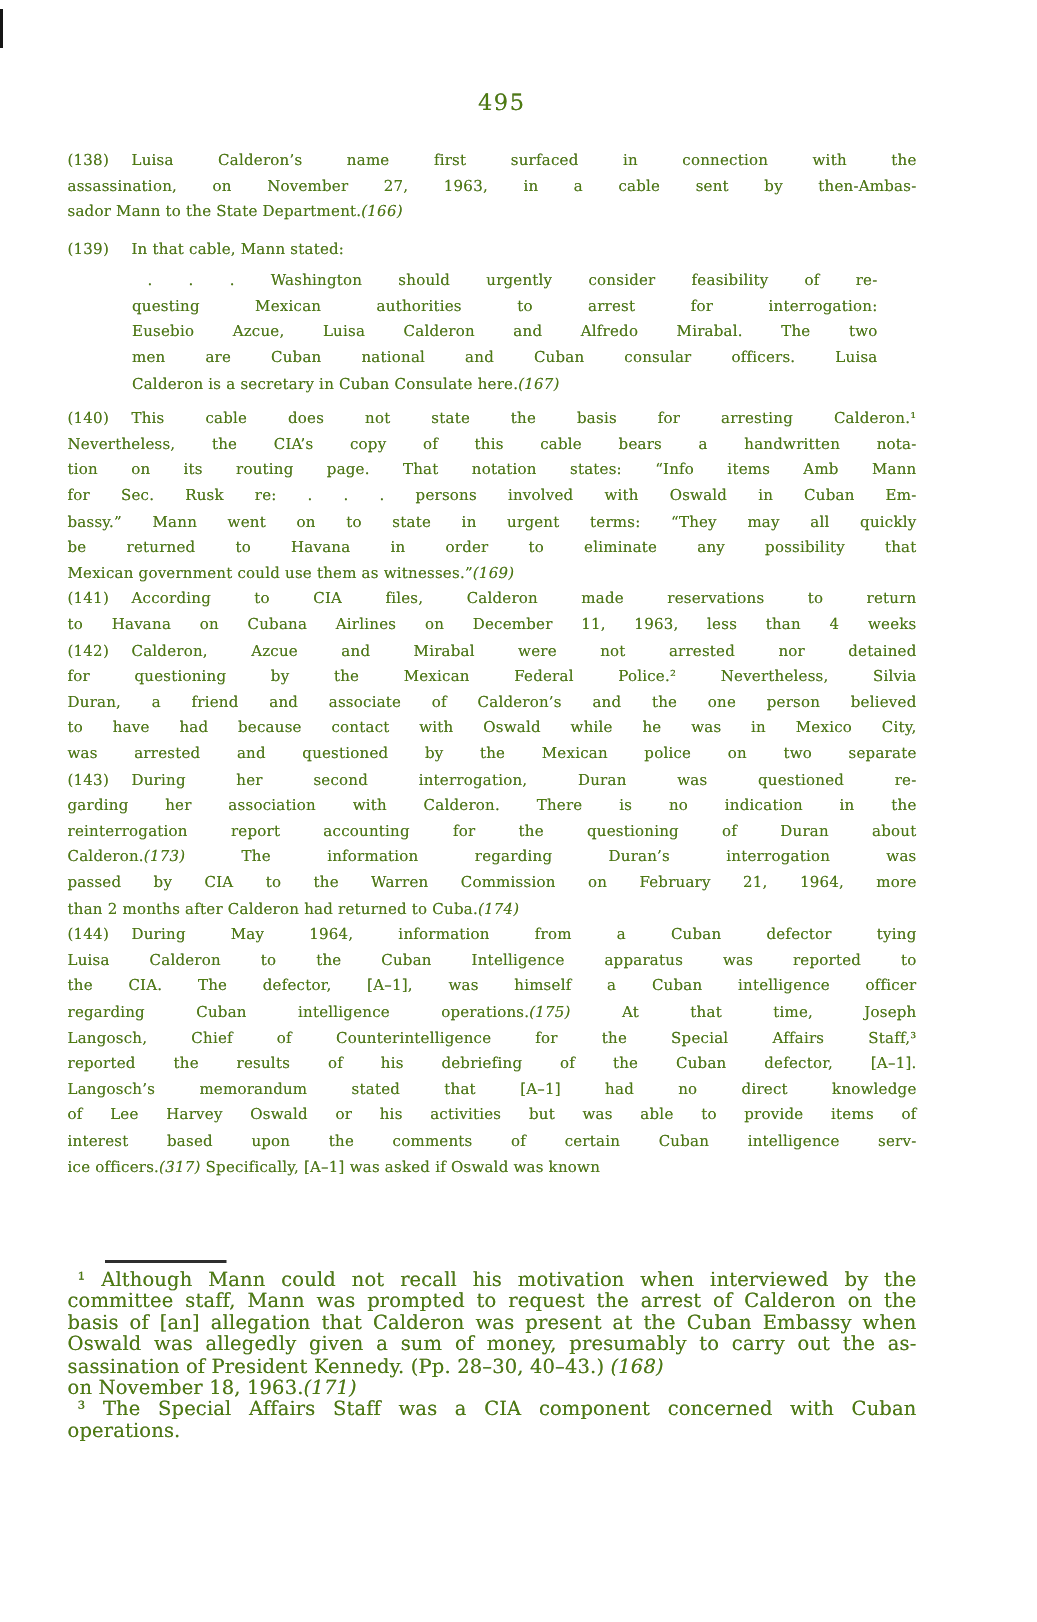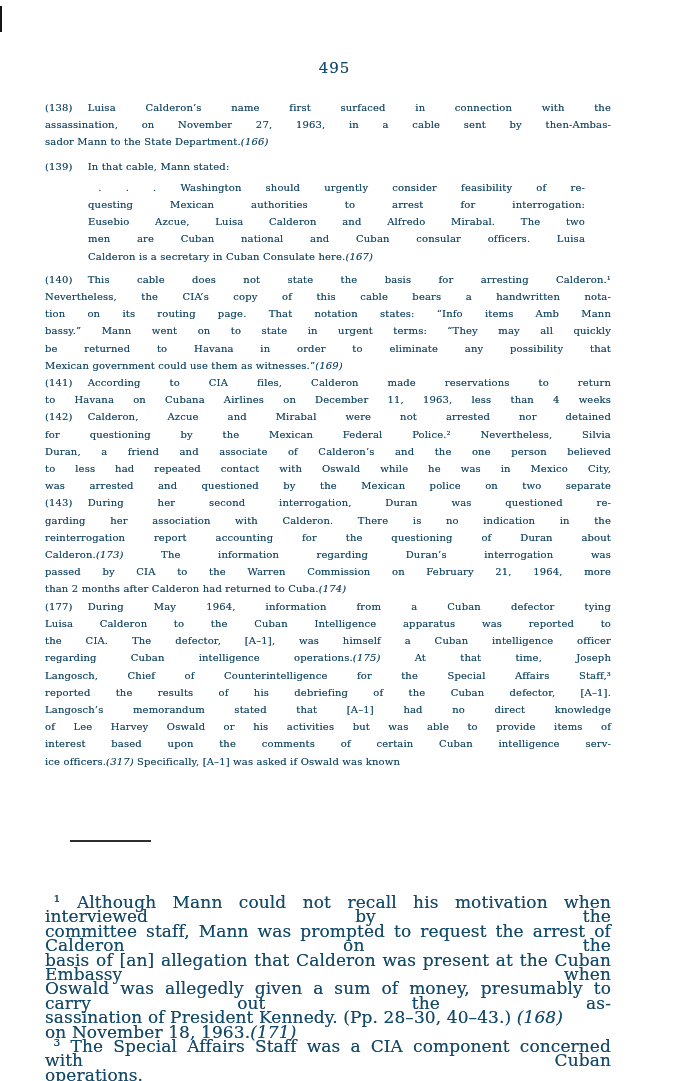--- a/index.html
+++ b/index.html
@@ -7,21 +7,21 @@
     padding: 0;
     background: #ffffff;
   }
   .page {
     position: relative;
     width: 691px;
     height: 1081px;
     background: #ffffff;
     overflow: hidden;
     font-family: "DejaVu Serif", serif;
-    color: #0c4a6e;
+    color: #4d7c0f;
     text-shadow: 0 0 0.4px rgba(40,40,40,0.55);
   }
   .edge-mark {
     position: absolute;
     left: 0;
     top: 6px;
     width: 2px;
     height: 26px;
     background: #161616;
   }
@@ -65,23 +65,23 @@
     position: absolute;
     left: 70px;
     top: 840px;
     width: 81px;
     height: 0;
     border-top: 2px solid #2e2e2e;
   }
   .footnotes {
     position: absolute;
     left: 45px;
-    top: 895px;
+    top: 847px;
     width: 566px;
-    font-size: 17px;
+    font-size: 13px;
     line-height: 14.4px;
     letter-spacing: 0.1px;
   }
   .footnote { margin: 0; }
 </style>
 </head>
 <body>
 
 <div class="page">
   <div class="edge-mark"></div>
@@ -99,45 +99,46 @@
         <div class="line">  . . . Washington should urgently consider feasibility of re-</div>
         <div class="line">questing Mexican authorities to arrest for interrogation:</div>
         <div class="line">Eusebio Azcue, Luisa Calderon and Alfredo Mirabal. The two</div>
         <div class="line">men are Cuban national and Cuban consular officers. Luisa</div>
         <div class="line last">Calderon is a secretary in Cuban Consulate here.<i class="cite">(167)</i></div>
       </div>
       <div class="para">
         <div class="line"><span class="pnum">(140)</span>This cable does not state the basis for arresting Calderon.¹</div>
         <div class="line">Nevertheless, the CIA’s copy of this cable bears a handwritten nota-</div>
         <div class="line">tion on its routing page. That notation states: “Info items Amb Mann</div>
+        <div class="line">for Sec. Rusk re: . . . persons involved with Oswald in Cuban Em-</div>
         <div class="line">bassy.” Mann went on to state in urgent terms: “They may all quickly</div>
         <div class="line">be returned to Havana in order to eliminate any possibility that</div>
         <div class="line last">Mexican government could use them as witnesses.”<i class="cite">(169)</i></div>
       </div>
       <div class="para">
         <div class="line"><span class="pnum">(141)</span>According to CIA files, Calderon made reservations to return</div>
         <div class="line">to Havana on Cubana Airlines on December 11, 1963, less than 4 weeks</div>
       </div>
       <div class="para">
         <div class="line"><span class="pnum">(142)</span>Calderon, Azcue and Mirabal were not arrested nor detained</div>
         <div class="line">for questioning by the Mexican Federal Police.² Nevertheless, Silvia</div>
         <div class="line">Duran, a friend and associate of Calderon’s and the one person believed</div>
-        <div class="line">to less had repeated contact with Oswald while he was in Mexico City,</div>
+        <div class="line">to have had because contact with Oswald while he was in Mexico City,</div>
         <div class="line">was arrested and questioned by the Mexican police on two separate</div>
       </div>
       <div class="para">
         <div class="line"><span class="pnum">(143)</span>During her second interrogation, Duran was questioned re-</div>
         <div class="line">garding her association with Calderon. There is no indication in the</div>
         <div class="line">reinterrogation report accounting for the questioning of Duran about</div>
         <div class="line">Calderon.<i class="cite">(173)</i> The information regarding Duran’s interrogation was</div>
         <div class="line">passed by CIA to the Warren Commission on February 21, 1964, more</div>
         <div class="line last">than 2 months after Calderon had returned to Cuba.<i class="cite">(174)</i></div>
       </div>
       <div class="para">
-        <div class="line"><span class="pnum">(177)</span>During May 1964, information from a Cuban defector tying</div>
+        <div class="line"><span class="pnum">(144)</span>During May 1964, information from a Cuban defector tying</div>
         <div class="line">Luisa Calderon to the Cuban Intelligence apparatus was reported to</div>
         <div class="line">the CIA. The defector, [A–1], was himself a Cuban intelligence officer</div>
         <div class="line">regarding Cuban intelligence operations.<i class="cite">(175)</i> At that time, Joseph</div>
         <div class="line">Langosch, Chief of Counterintelligence for the Special Affairs Staff,³</div>
         <div class="line">reported the results of his debriefing of the Cuban defector, [A–1].</div>
         <div class="line">Langosch’s memorandum stated that [A–1] had no direct knowledge</div>
         <div class="line">of Lee Harvey Oswald or his activities but was able to provide items of</div>
         <div class="line">interest based upon the comments of certain Cuban intelligence serv-</div>
         <div class="line last">ice officers.<i class="cite">(317)</i> Specifically, [A–1] was asked if Oswald was known</div>
       </div>

